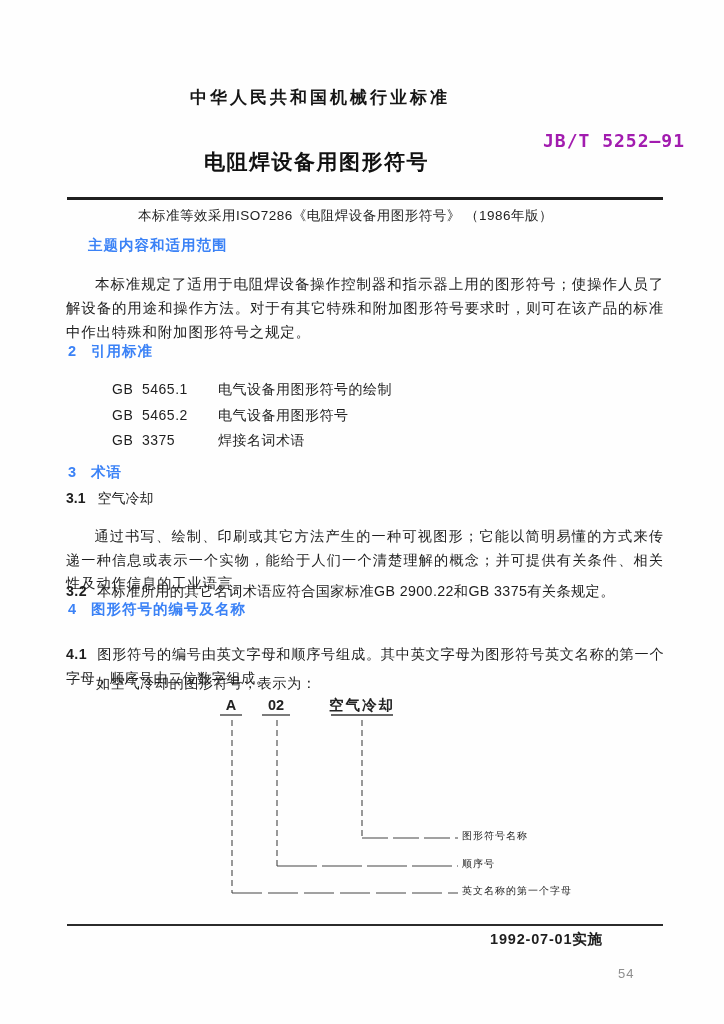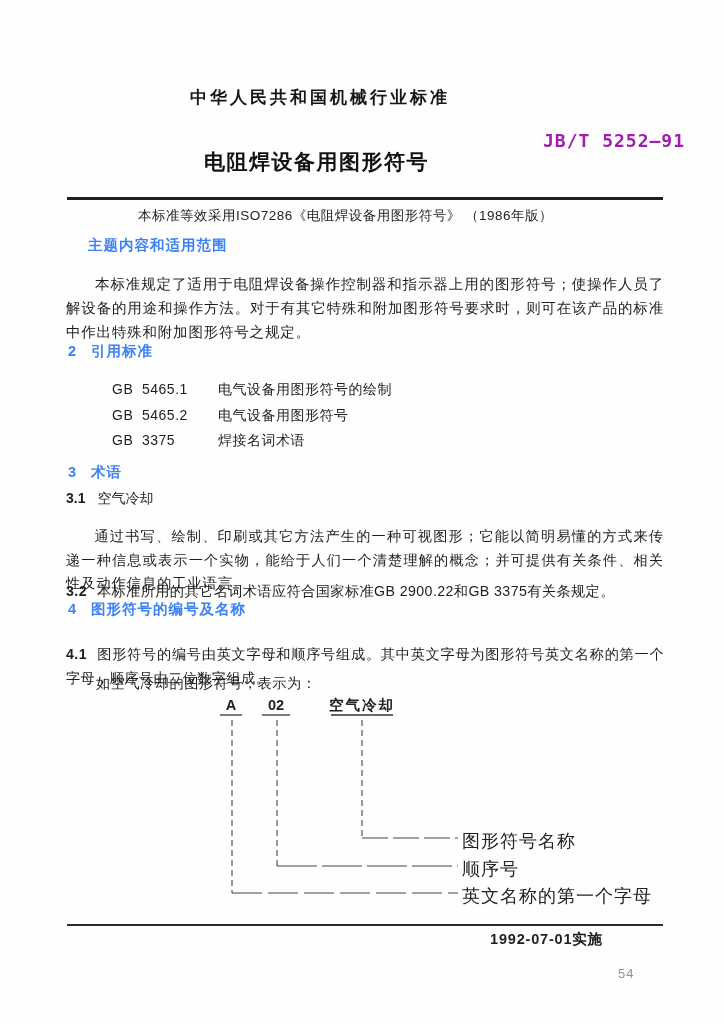--- a/index.html
+++ b/index.html
@@ -56,21 +56,21 @@
   .clause-inline .num{font-weight:bold;margin-right:10px;}
   .s32{top:568px;left:66px;width:598px;}
   .s4-head{top:600px;left:68px;}
   .s41{top:628px;left:66px;width:598px;line-height:24px;text-align:justify;}
   .example-lead{top:674px;left:96px;font-size:14.2px;letter-spacing:0.5px;}
   .diagram-svg{top:688px;left:0;}
   .diagram-svg text{
     font-family:"Liberation Sans","DejaVu Sans",sans-serif;
     font-size:14.5px;font-weight:600;fill:#222;
   }
-  .dg-label{left:462px;font-size:18px;letter-spacing:1px;color:#222;}
+  .dg-label{left:462px;font-size:10px;letter-spacing:1px;color:#222;}
   .dg-label-1{top:829px;}
   .dg-label-2{top:857px;}
   .dg-label-3{top:884px;}
   .ft-left{top:932px;left:67px;font-size:14.5px;font-weight:bold;letter-spacing:0.8px;}
   .ft-right{top:930px;left:430px;width:233px;text-align:center;font-size:14.5px;font-weight:bold;letter-spacing:0.8px;}
   .page-num{top:966px;left:618px;font-size:13px;color:#8f8f8f;letter-spacing:1px;}
 </style>
 </head>
 <body>
 

